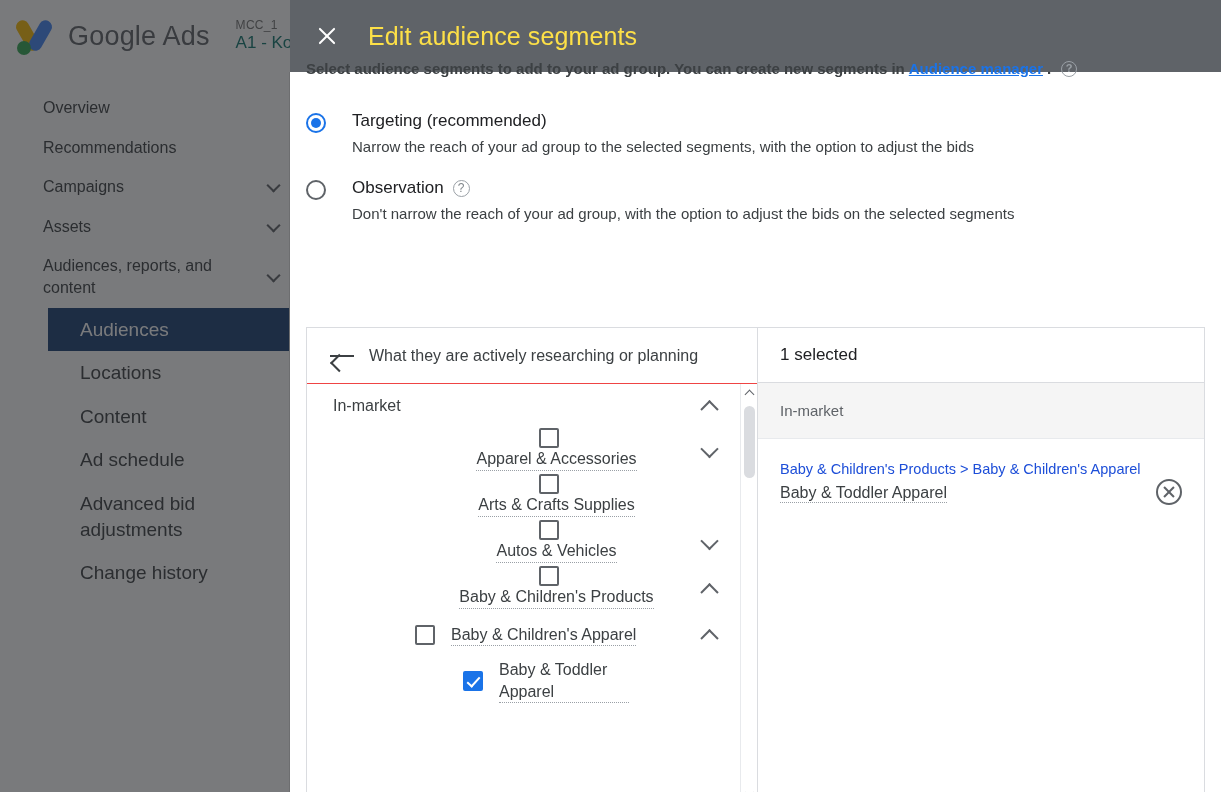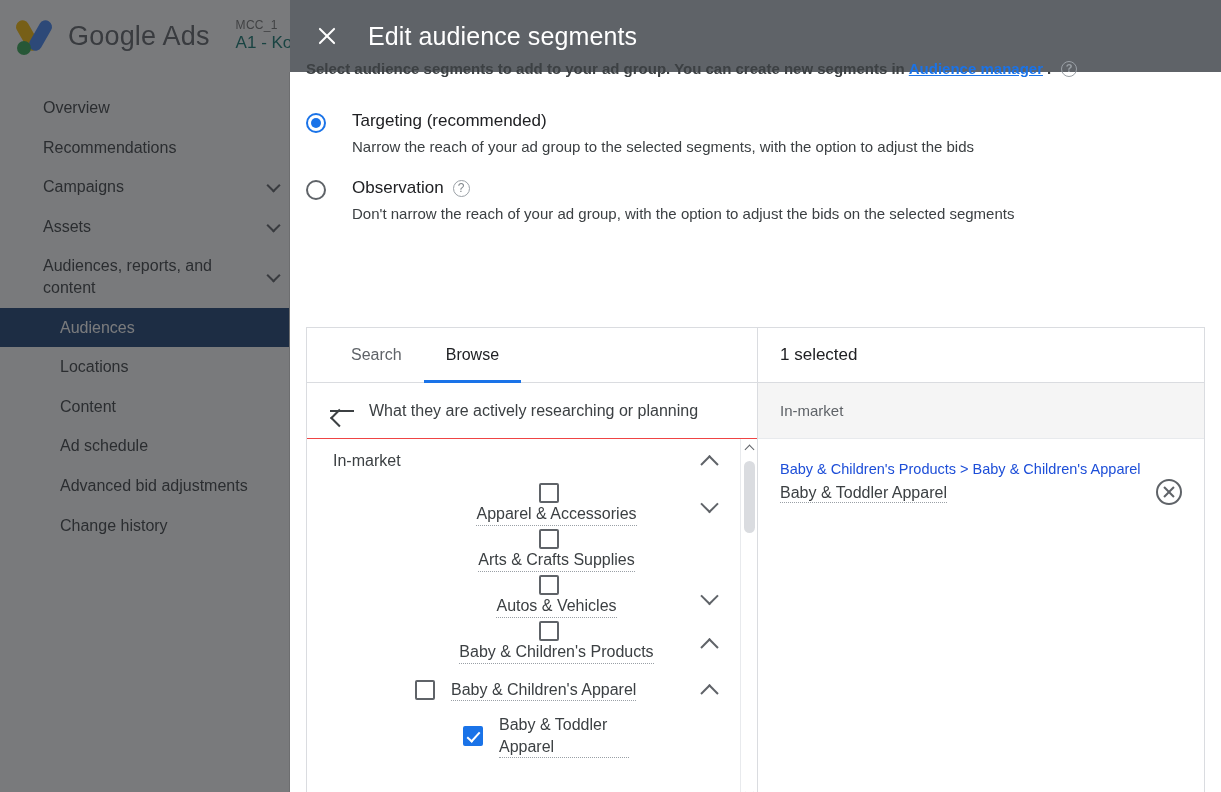--- a/index.html
+++ b/index.html
@@ -60,21 +60,21 @@
     padding-top: 16px;
   }
   .nav-item {
     position: relative;
     min-height: 32px;
     display: flex; align-items: center;
     padding: 9px 34px 9px 43px;
     font-size: 16px; color: #3c4043;
     line-height: 1.35;
   }
-  .nav-item.sub { padding-left: 60px; font-size: 16px; }
+  .nav-item.sub { padding-left: 32px; font-size: 19px; margin-left: 48px; }
   .nav-item.selected {
     background: #1a3f73; color: #ffffff; font-weight: 500;
   }
   .nav-item .label { flex: 1; }
   .nav-chevron {
     position: absolute; right: 14px; top: 50%;
     transform: translateY(-50%);
     width: 10px; height: 10px;
     border-right: 2px solid #5f6368;
     border-bottom: 2px solid #5f6368;
@@ -108,21 +108,21 @@
     cursor: pointer; position: relative;
   }
   #close-icon::before, #close-icon::after {
     content: ""; position: absolute;
     width: 22px; height: 2px; background: #ffffff; border-radius: 1px;
   }
   #close-icon::before { transform: rotate(45deg); }
   #close-icon::after  { transform: rotate(-45deg); }
   #modal-title {
     margin-left: 24px;
-    font-size: 25px; color: #ffffff; letter-spacing: .1px;
+    font-size: 25px; color: #fde047; letter-spacing: .1px;
   }
 
   #modal-body {
     position: relative;
     height: 720px;
     padding: 0 16px;
     background: #ffffff;
   }
 
   
@@ -434,24 +434,20 @@
           <div class="radio-desc">Don't narrow the reach of your ad group, with the option to adjust the bids on the selected segments</div>
         </div>
       </div>
 
     </div>
 
     <div id="picker-card">
 
       <div id="left-pane">
 
-        <div id="tab-row">
-          <div class="tab">Search</div>
-          <div class="tab active">Browse</div>
-        </div>
 
         <div id="breadcrumb-row">
           <div id="back-arrow"></div>
           <div id="breadcrumb-label">What they are actively researching or planning</div>
         </div>
 
         <div id="tree-wrap">
           <div id="tree-list">
 
             <div class="tree-row group-head">

